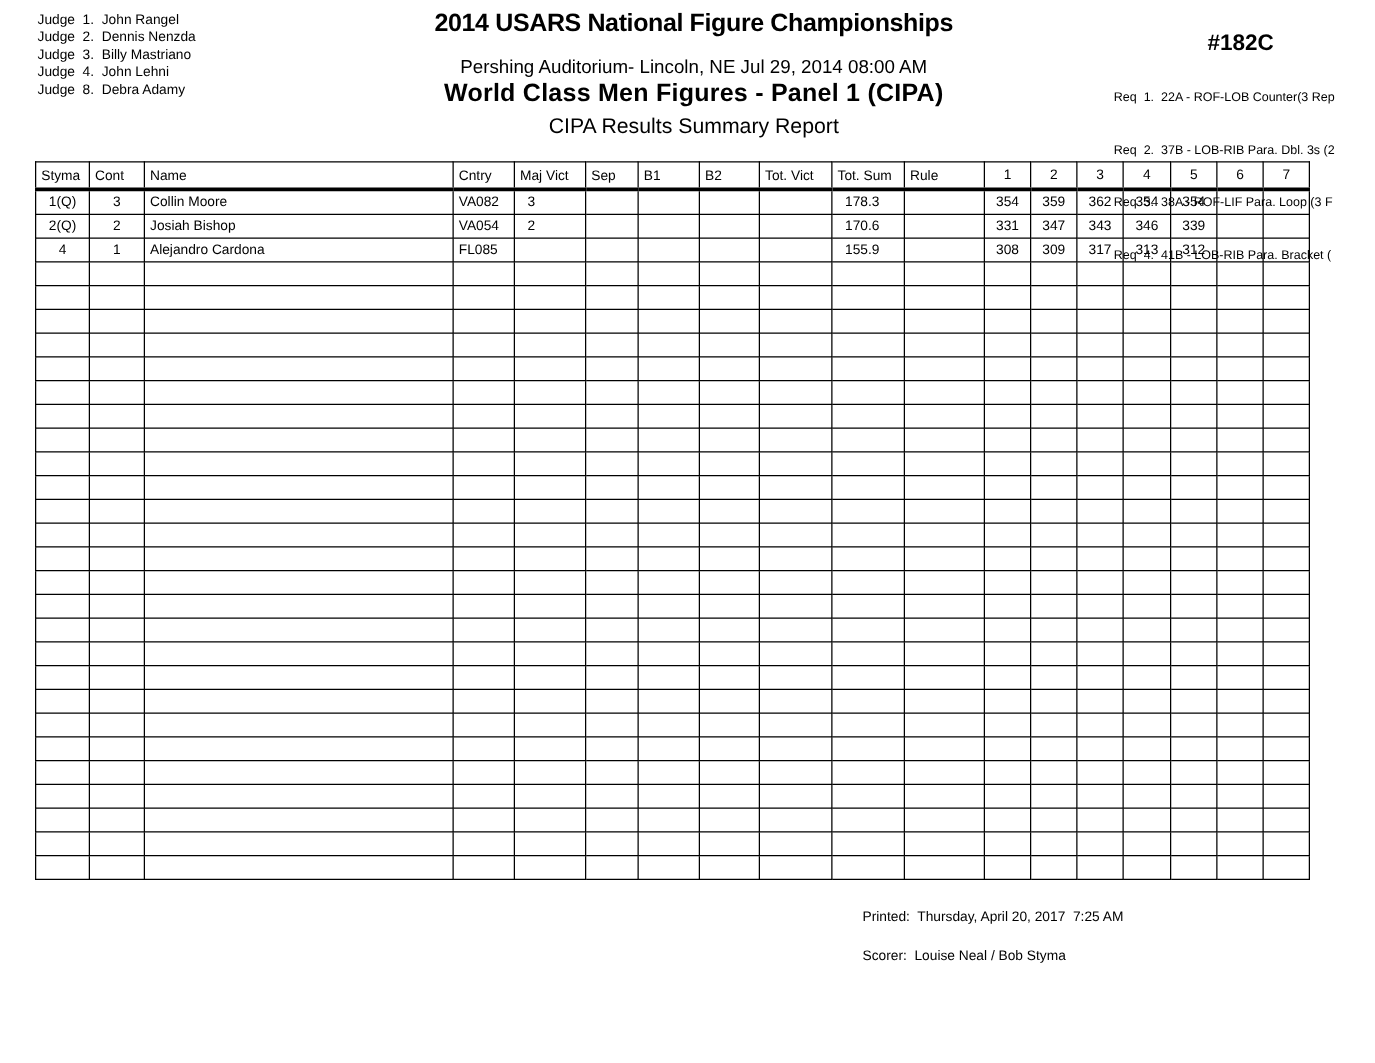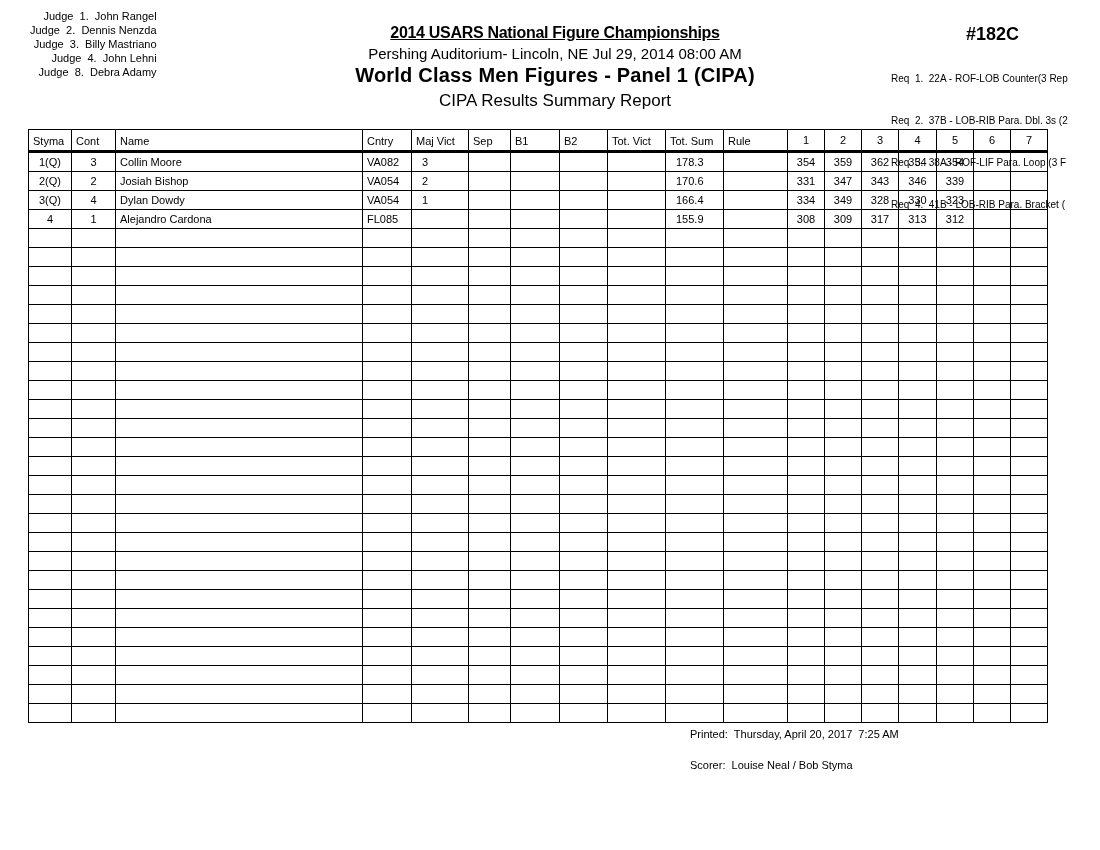--- a/index.html
+++ b/index.html
@@ -1,21 +1,21 @@
 <!DOCTYPE html>
 <html><head>
 <meta charset="utf-8">
 <style>
   html, body { margin:0; padding:0; background:#ffffff; }
   body { width:1100px; height:850px; position:relative; overflow:hidden;
          font-family:"Liberation Sans", sans-serif; color:#000; }
   .judges { position:absolute; left:30px; top:9px; font-size:11px; line-height:14px; }
-  .judges .row { white-space:pre;text-align:right; }
+  .judges .row { white-space:pre; }
   .center { position:absolute; left:330px; width:450px; text-align:center; }
-  .title1 { top:24px; font-size:16px; font-weight:bold; letter-spacing:-0.3px;text-decoration:underline; }
+  .title1 { top:8px; font-size:20px; font-weight:bold; letter-spacing:-0.3px; }
   .title2 { top:45px; font-size:15px; }
   .title3 { top:64px; font-size:20px; font-weight:bold; letter-spacing:0.2px; }
   .title4 { top:91px; font-size:17px; }
   .eventno { position:absolute; left:935px; width:115px; top:24px; text-align:center;
              font-size:18px; font-weight:bold; }
   .reqs { position:absolute; left:891px; top:44px; font-size:10px; line-height:14px;
           white-space:pre; width:209px; overflow:hidden; }
   table.grid { position:absolute; left:28px; top:129px; border-collapse:collapse;
                table-layout:fixed; font-size:11px; }
   table.grid td, table.grid th { border:1px solid #000; height:18px; padding:0 0 0 4px;
@@ -130,40 +130,20 @@
         <td></td>
         <td class="c">331</td>
         <td class="c">347</td>
         <td class="c">343</td>
         <td class="c">346</td>
         <td class="c">339</td>
         <td class="c"></td>
         <td class="c"></td>
       </tr>
       <tr>
-        <td class="c">3(Q)</td>
-        <td class="c">4</td>
-        <td>Dylan Dowdy</td>
-        <td>VA054</td>
-        <td class="mv">1</td>
-        <td></td>
-        <td></td>
-        <td></td>
-        <td></td>
-        <td class="ts">166.4</td>
-        <td></td>
-        <td class="c">334</td>
-        <td class="c">349</td>
-        <td class="c">328</td>
-        <td class="c">330</td>
-        <td class="c">323</td>
-        <td class="c"></td>
-        <td class="c"></td>
-      </tr>
-      <tr>
         <td class="c">4</td>
         <td class="c">1</td>
         <td>Alejandro Cardona</td>
         <td>FL085</td>
         <td class="mv"></td>
         <td></td>
         <td></td>
         <td></td>
         <td></td>
         <td class="ts">155.9</td>

